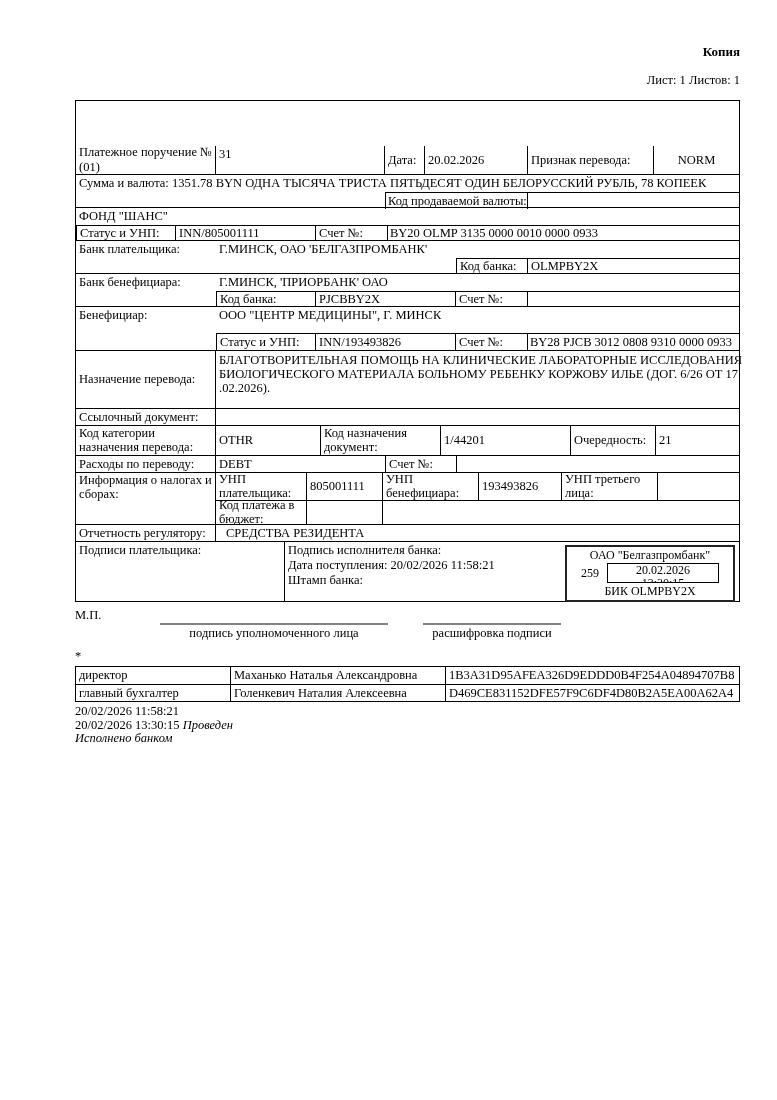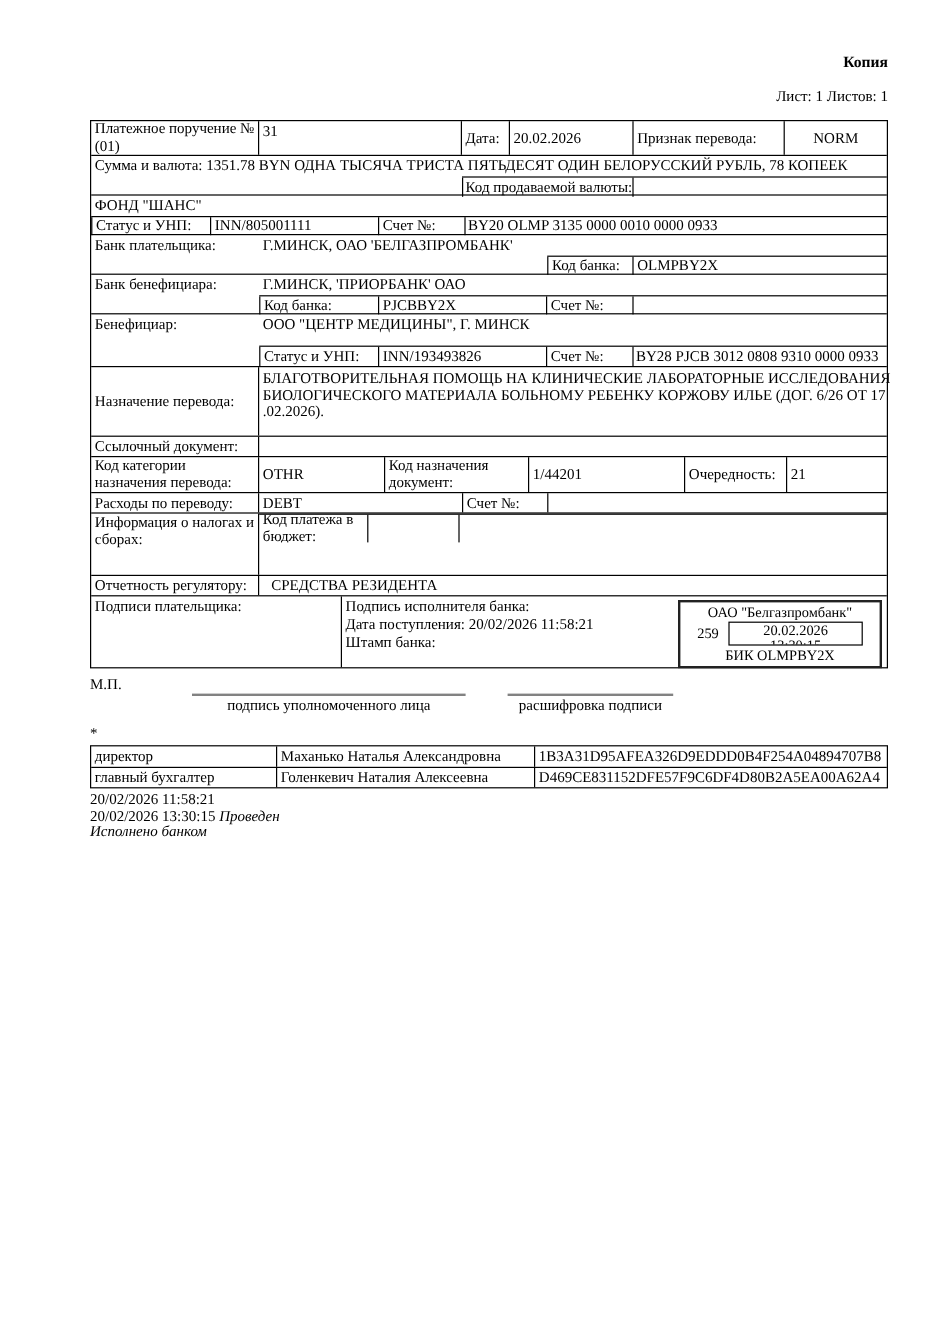--- a/index.html
+++ b/index.html
@@ -30,21 +30,21 @@
   .grow { flex:1 1 auto; }
   .nw { white-space:nowrap; }
   .tight { padding:0 2px; white-space:nowrap; }
   .line { padding:1px 3px; line-height:15px; }
   .boxrow { display:flex; height:17px; border-top:1px solid #000; }
   .boxrow .cell { height:100%; }
   .subcol { flex:1 1 auto; display:flex; flex-direction:column; }
   .namerow { flex:1 1 auto; padding:1px 3px; line-height:15px; }
 
   
-  .h28 { height:28px; } .h33 { height:33px; } .h44 { height:44px; }
+  .h28 { height:28px;margin-top:45px; } .h33 { height:33px; } .h44 { height:44px; }
   .h58 { height:58px; } .h17 { height:17px; } .h30 { height:30px; }
   .h52 { height:52px; } .h60 { height:60px; }
 
   .purpose-text { flex:1 1 auto; padding:2px 3px; line-height:14px; }
   .purpose-text div { white-space:nowrap; }
 
   .tax-right { flex:1 1 auto; display:flex; flex-direction:column; }
   .tax-sub1 { display:flex; height:28px; }
   .tax-sub2 { display:flex; height:24px; border-top:1px solid #000; }
   .tax-sub1 .cell, .tax-sub2 .cell { line-height:13.5px; }
@@ -185,20 +185,28 @@
       <div class="row bt h17">
         <div class="cell br" style="flex:0 0 140px;">Расходы по переводу:</div>
         <div class="cell br" style="flex:0 0 170px;">DEBT</div>
         <div class="cell br" style="flex:0 0 71px;">Счет №:</div>
         <div class="cell grow"></div>
       </div>
 
       <div class="row bt h52">
         <div class="cell br top" style="flex:0 0 140px; line-height:13.5px;">Информация о налогах и сборах:</div>
         <div class="tax-right">
+          <div class="tax-sub1">
+            <div class="cell br" style="flex:0 0 91px;">УНП плательщика:</div>
+            <div class="cell br" style="flex:0 0 76px;">805001111</div>
+            <div class="cell br" style="flex:0 0 96px;">УНП бенефициара:</div>
+            <div class="cell br" style="flex:0 0 83px;">193493826</div>
+            <div class="cell br" style="flex:0 0 96px;">УНП третьего лица:</div>
+            <div class="cell grow"></div>
+          </div>
           <div class="tax-sub2">
             <div class="cell br" style="flex:0 0 91px;">Код платежа в бюджет:</div>
             <div class="cell br" style="flex:0 0 76px;"></div>
             <div class="cell grow"></div>
           </div>
         </div>
       </div>
 
       <div class="row bt h17">
         <div class="cell br" style="flex:0 0 140px;">Отчетность регулятору:</div>

